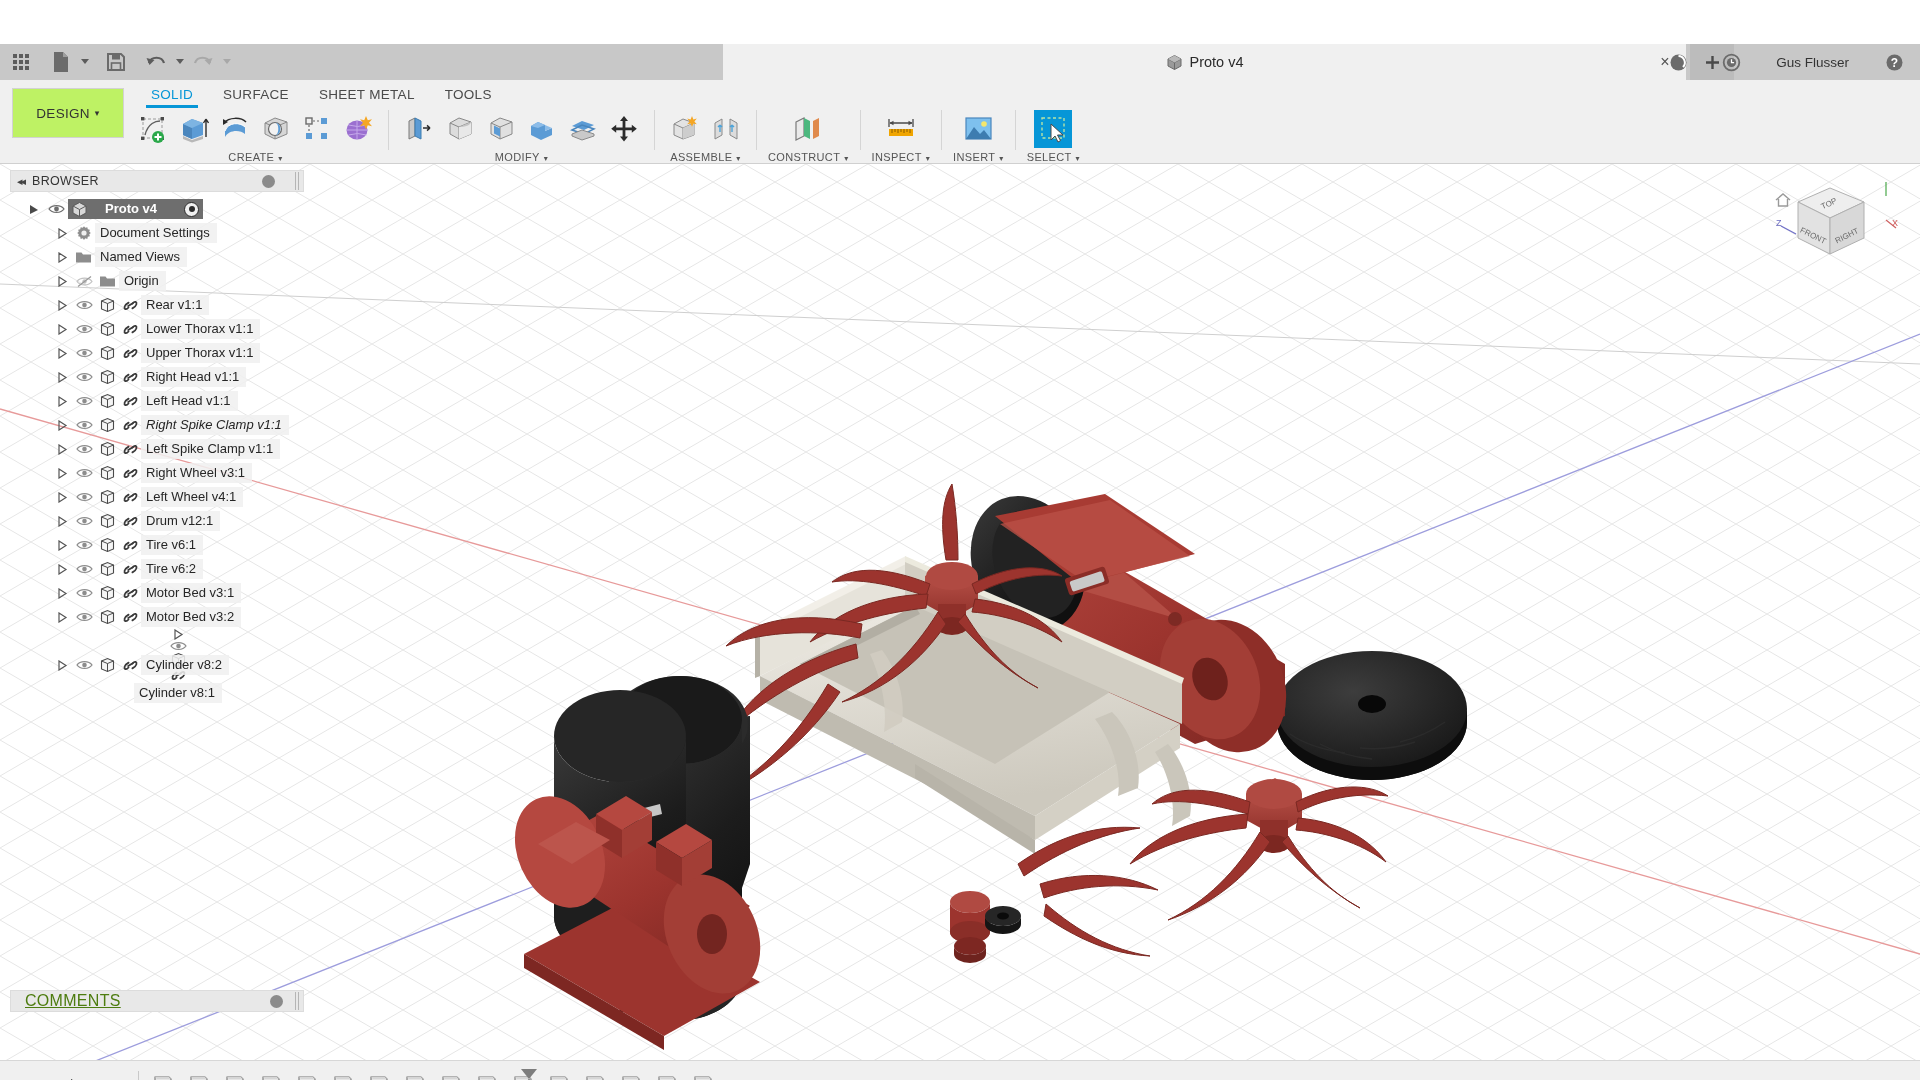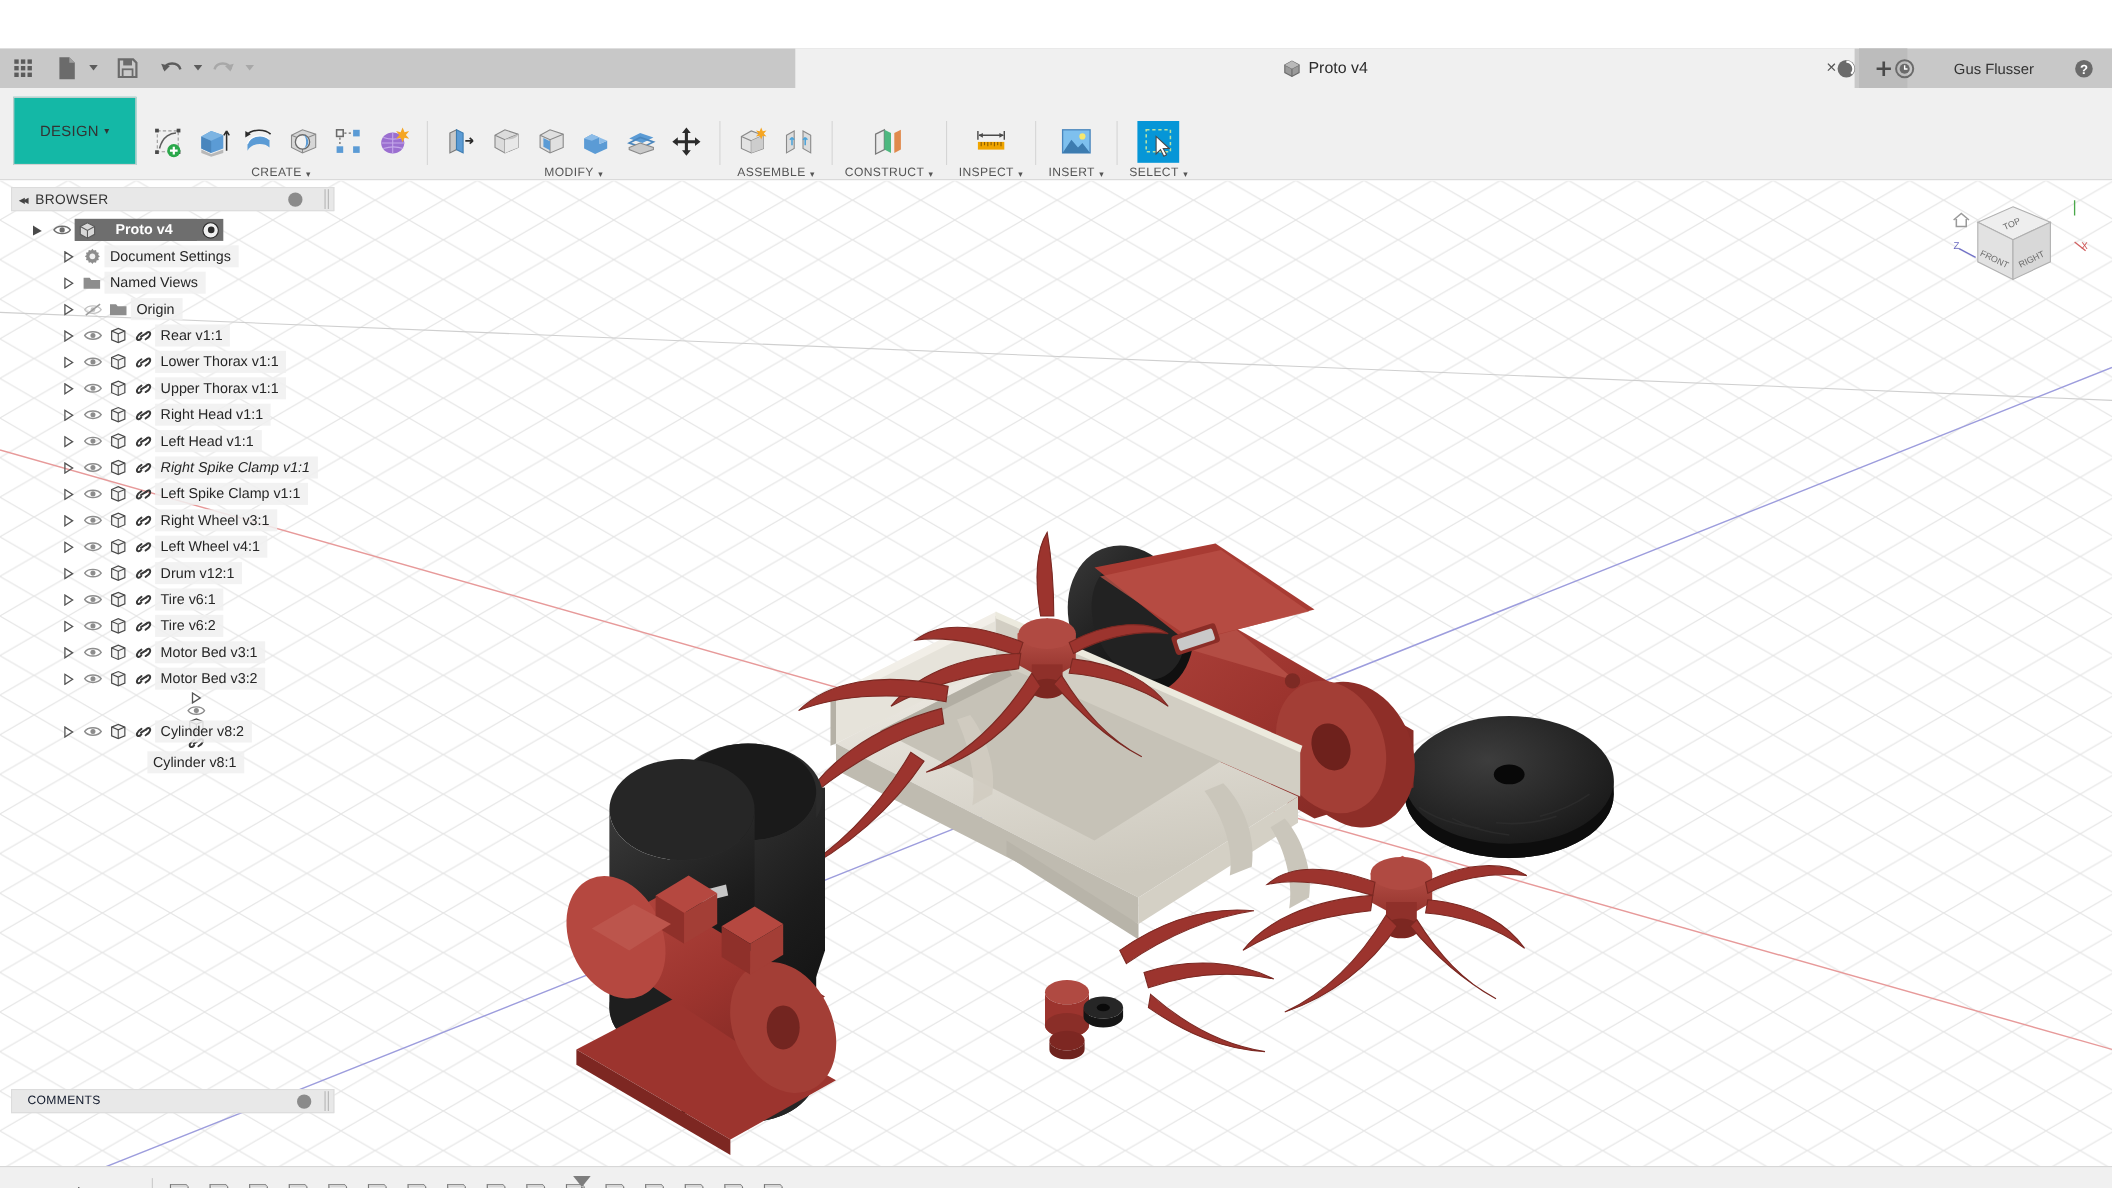--- a/index.html
+++ b/index.html
@@ -48,22 +48,22 @@
   .tb-ricon { width: 36px; height: 36px; display: flex; align-items: center; justify-content: center; }
   .username { font-size: 13.5px; color: #333; padding: 0 10px; white-space: nowrap; }
 
   
   .ribbon {
     position: absolute; top: 36px; left: 0; width: 1920px; height: 84px;
     background: #f0f0f0;
     border-bottom: 1px solid #d0d0d0;
   }
   .design-box {
-    position: absolute; left: 12px; top: 8px; width: 112px; height: 62px;
-    border: 1px solid #d2d2d2; background: #14b8a6;
+    position: absolute; left: 12px; top: 8px; width: 112px; height: 50px;
+    border: 1px solid #d2d2d2; background: #bef264;
     display: flex; align-items: center; justify-content: center;
     font-size: 13.5px; color: #333; letter-spacing: .3px;
   }
   .design-box .cr { margin-left: 5px; font-size: 9px; }
 
   .tabs-row { position: absolute; left: 136px; top: 4px; height: 26px; display: flex; align-items: flex-start; }
   .rtab {
     font-size: 13.5px; color: #4a4a4a; padding: 3px 15px 5px 15px; position: relative;
     letter-spacing: .3px; cursor: default;
   }
@@ -127,21 +127,21 @@
     display: flex; align-items: center; justify-content: center; margin-left: 5px;
   }
   .radio-o i { width: 6px; height: 6px; border-radius: 50%; background: #2b2b2b; display: block; }
 
   
   .comments {
     position: absolute; left: 10px; top: 826px; width: 294px; height: 22px;
     z-index: 20; display: flex; align-items: center;
     background: #e8e8e8; border: 1px solid #dcdcdc; padding-left: 14px;
   }
-  .comments .ttl { font-size: 11px; color: #0f172a; letter-spacing: .3px; }
+  .comments .ttl { font-size: 16px; color: #4d7c0f; letter-spacing: .3px; text-decoration: underline; }
   .comments .dot { margin-left: auto; width: 13px; height: 13px; border-radius: 50%; background: #8b8b8b; margin-right: 12px; }
 
   
   .viewcube { position: absolute; right: 22px; top: 10px; width: 130px; height: 110px; z-index: 15; }
 
   
   .timeline {
     position: absolute; left: 0; top: 1016px; width: 1920px; height: 64px;
     background: #f0f0f0; border-top: 1px solid #d7d7d7;
   }
@@ -273,20 +273,26 @@
     </div>
   </div>
 
   <div class="ribbon">
 
     <div class="design-box">
       <span>DESIGN</span>
       <span class="cr">▾</span>
     </div>
 
+    <div class="tabs-row">
+      <div class="rtab active"><span>SOLID</span></div>
+      <div class="rtab"><span>SURFACE</span></div>
+      <div class="rtab"><span>SHEET METAL</span></div>
+      <div class="rtab"><span>TOOLS</span></div>
+    </div>
 
     <div class="groups">
 
       <div class="group">
         <div class="group-icons">
           <div class="ticon">
             <svg width="30" height="30" viewBox="0 0 30 30">
               <path d="M5 5 h19 v19 h-19 z" fill="none" stroke="#9a9a9a" stroke-width="1" stroke-dasharray="3,2"></path>
               <path d="M7 21 C10 9, 18 7, 22 7" stroke="#5f5f5f" stroke-width="1.4" fill="none"></path>
               <g fill="#4a4a4a">

